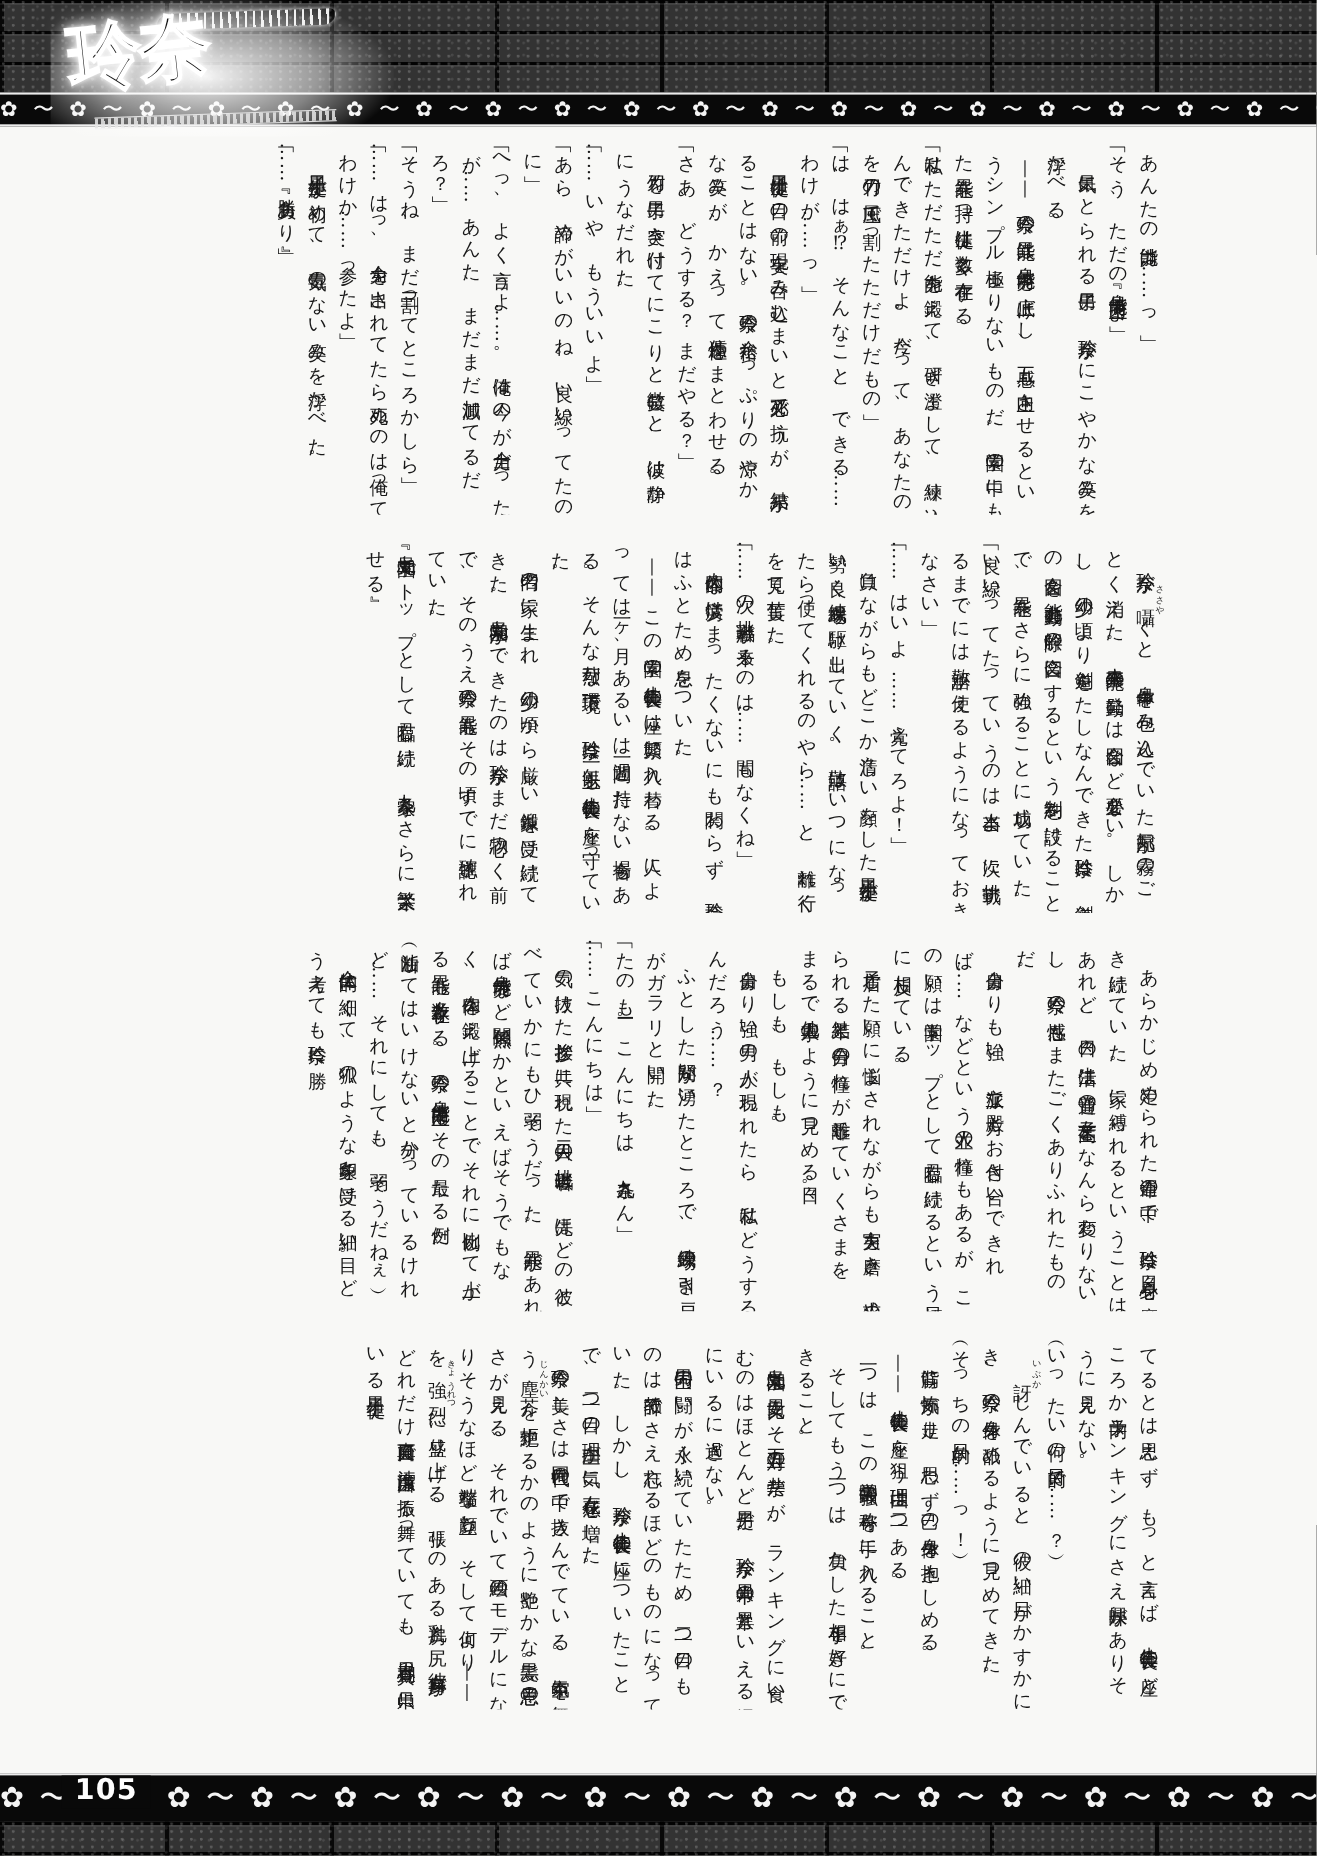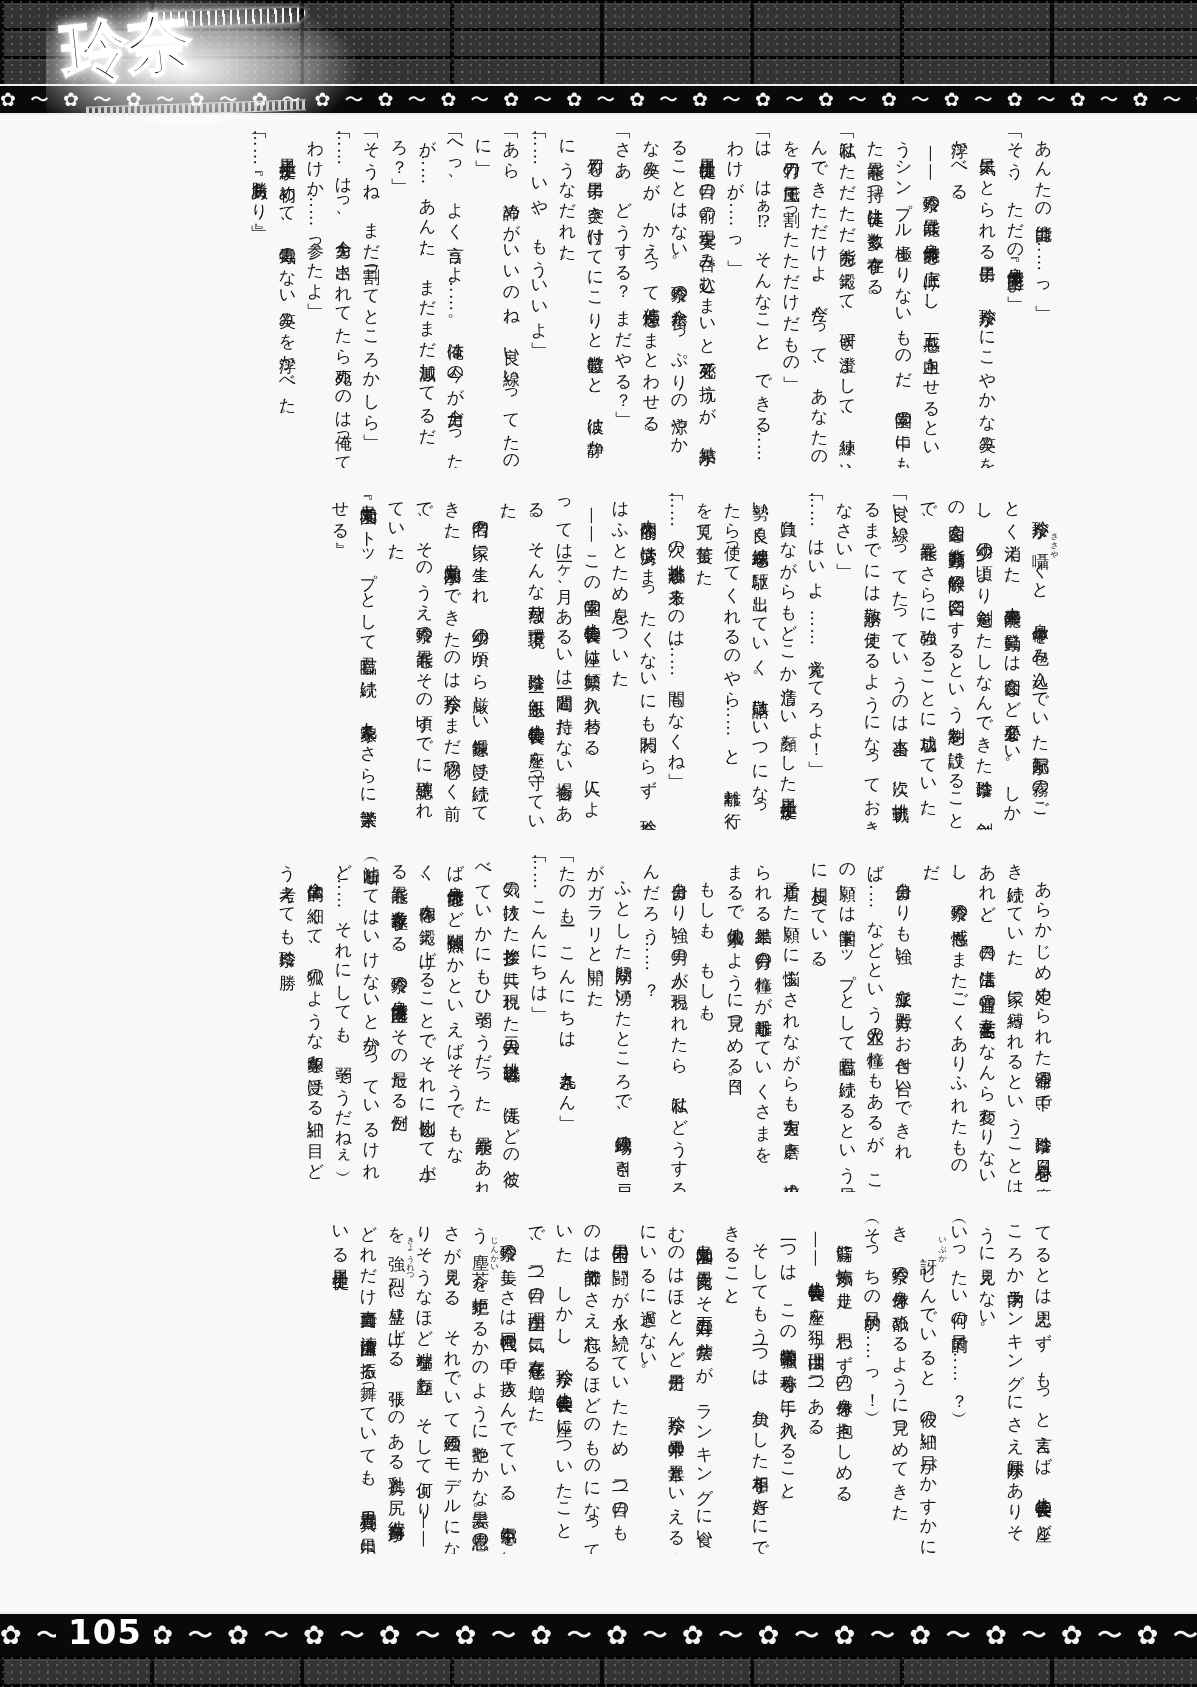--- a/index.html
+++ b/index.html
@@ -38,21 +38,21 @@
   }
   .orn-top { top:84px; height:27px; }
   .orn-top .orn-row { font-size:19px; line-height:27px; }
   .orn-bottom { top:1612px; height:44px; }
   .orn-bottom .orn-row { font-size:26px; line-height:42px; }
 
   .pageno-tab {
     position:absolute; left:56px; top:-8px; z-index:3;
     background:#090909; padding:6px 12px 2px 12px;
     font-family:"DejaVu Sans","Liberation Sans",sans-serif;
-    font-size:34px; font-weight:bold; color:#fff; letter-spacing:1px;
+    font-size:26px; font-weight:bold; color:#fff; letter-spacing:1px;
   }
 
   
   .logo { position:absolute; top:0; left:52px; width:300px; height:118px; z-index:5; }
   .logo-glow {
     position:absolute; inset:-6px;
     background:radial-gradient(ellipse at 45% 58%, rgba(255,255,255,0.95) 0%, rgba(255,255,255,0.5) 42%, rgba(255,255,255,0) 72%);
   }
   .logo-script {
     position:absolute; top:10px; left:92px; width:160px; height:15px;

